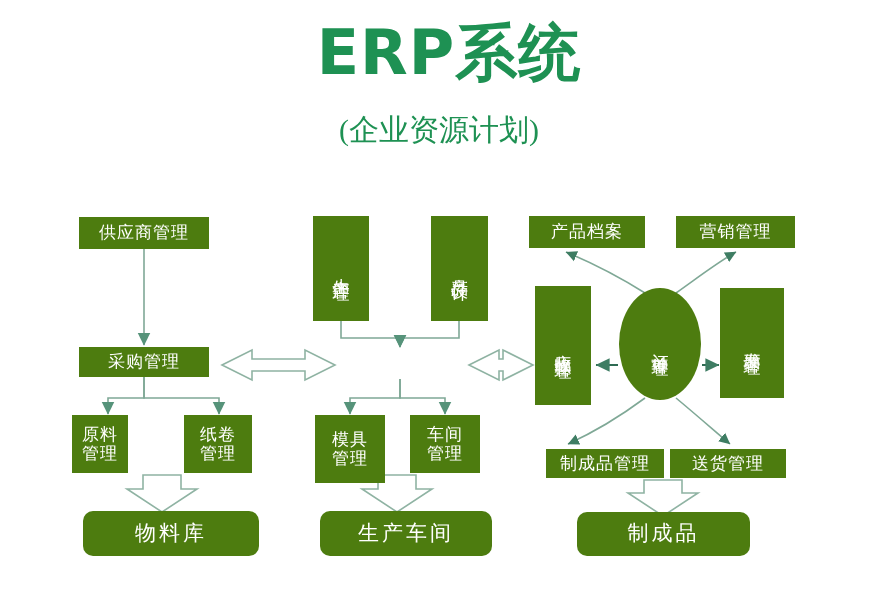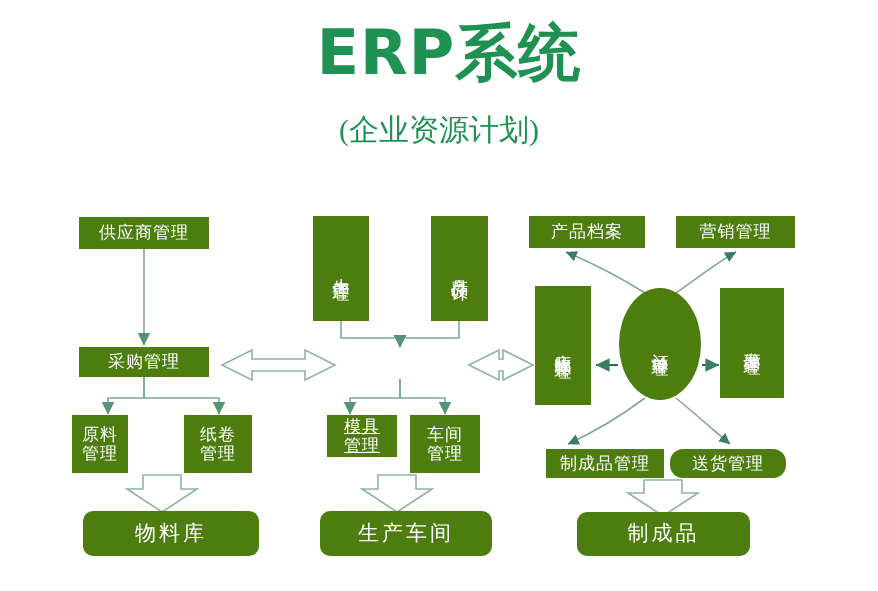--- a/index.html
+++ b/index.html
@@ -140,37 +140,37 @@
   <div class="node two" style="left:184px;top:415px;width:68px;height:58px;">纸卷
 管理</div>
 
   <div class="node rounded" style="left:83px;top:511px;width:176px;height:45px;">物料库</div>
 
   <div class="node v" style="left:313px;top:216px;width:56px;height:105px;">生产管理</div>
 
   <div class="node v" style="left:431px;top:216px;width:57px;height:105px;">产品设计</div>
 
 
-  <div class="node two" style="left:327px;top:415px;width:70px;height:42px;text-decoration:underline;">模具
+  <div class="node two" style="left:315px;top:415px;width:70px;height:68px;">模具
 管理</div>
 
   <div class="node two" style="left:410px;top:415px;width:70px;height:58px;">车间
 管理</div>
 
   <div class="node h" style="left:529px;top:216px;width:116px;height:32px;">产品档案</div>
 
   <div class="node rounded" style="left:320px;top:511px;width:172px;height:45px;">生产车间</div>
 
   <div class="node h" style="left:676px;top:216px;width:119px;height:32px;">营销管理</div>
 
   <div class="node v" style="left:535px;top:286px;width:56px;height:119px;">应收款管理</div>
 
   <div class="node ellipse" style="left:619px;top:288px;width:82px;height:112px;">订单管理</div>
 
   <div class="node v" style="left:720px;top:288px;width:64px;height:110px;">发票管理</div>
 
   <div class="node h" style="left:518px;top:449px;width:118px;height:29px;margin-left:28px;">制成品管理</div>
 
-  <div class="node h" style="left:670px;top:449px;width:116px;height:29px;border-radius:13px;">送货管理</div>
+  <div class="node h" style="left:670px;top:449px;width:116px;height:29px;">送货管理</div>
 
   <div class="node rounded" style="left:577px;top:512px;width:173px;height:44px;">制成品</div>
 
 </div>
 
 </body></html>

